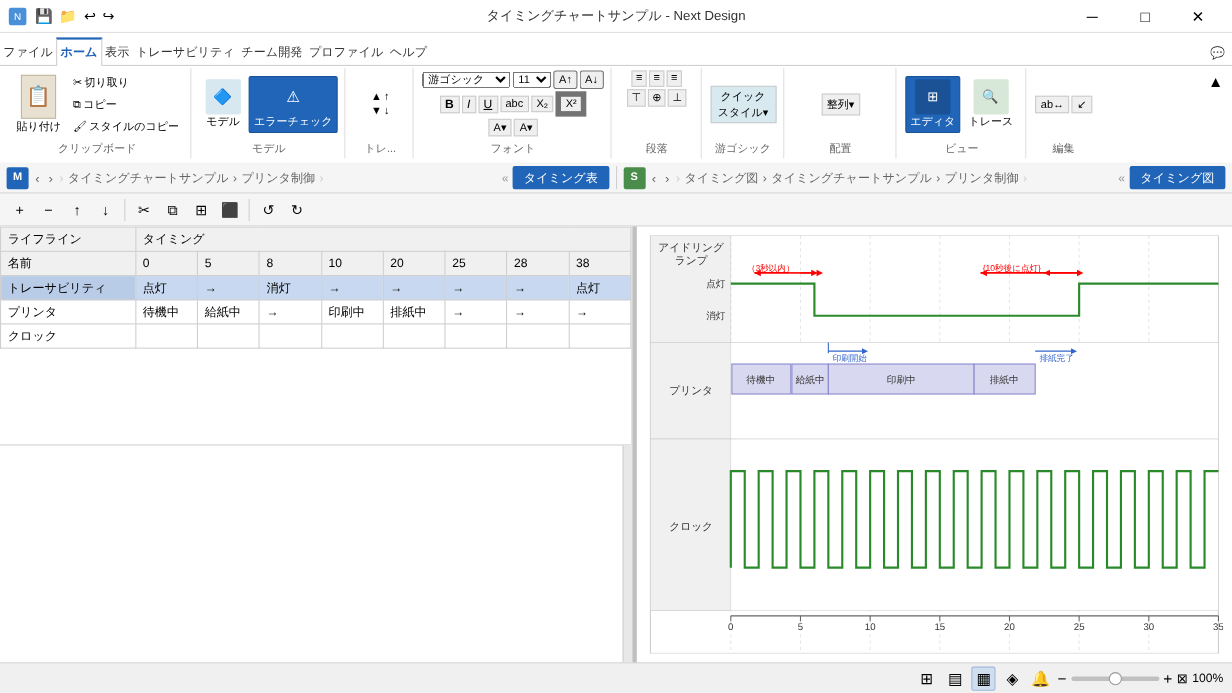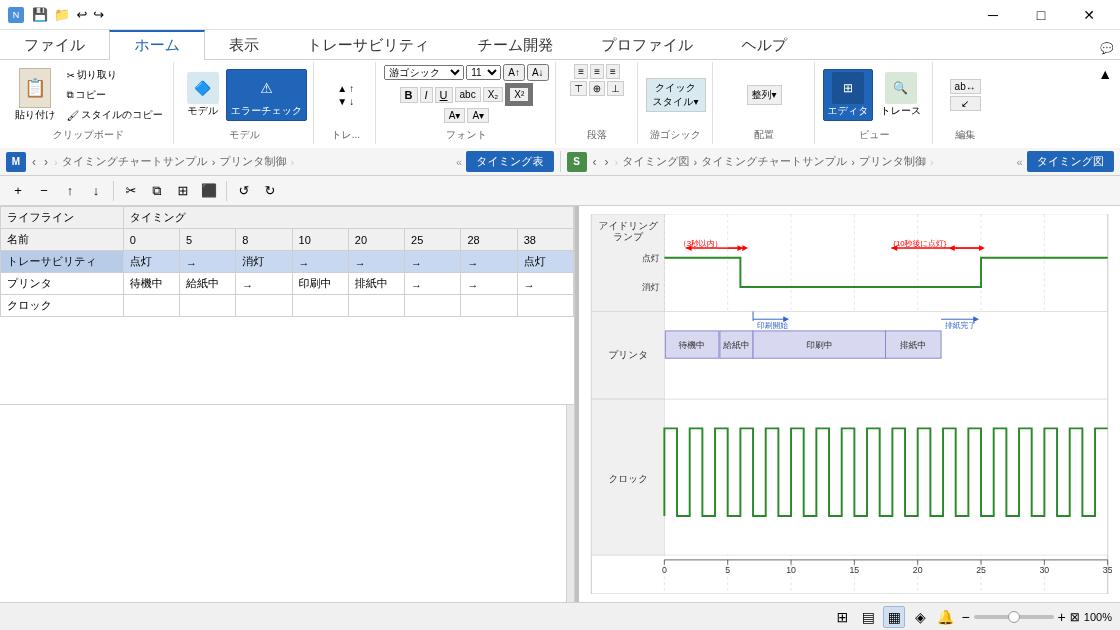--- a/index.html
+++ b/index.html
@@ -6,22 +6,22 @@
     body { font-family: 'MS UI Gothic', 'Yu Gothic UI', Meiryo, sans-serif; font-size: 11px; background: #f0f0f0; width: 1120px; height: 630px; overflow: hidden; }
 
     
     .title-bar { background: #fff; height: 30px; display: flex; align-items: center; justify-content: space-between; border-bottom: 1px solid #e0e0e0; padding: 0 8px; }
     .title-bar-left { display: flex; gap: 8px; align-items: center; }
     .title-bar-icon { width: 16px; height: 16px; background: #4a90d9; border-radius: 2px; display: flex; align-items: center; justify-content: center; color: white; font-size: 9px; }
     .title-bar-title { font-size: 12px; color: #333; position: absolute; left: 50%; transform: translateX(-50%); }
     .title-bar-window-btns { display: flex; gap: 2px; }
     .win-btn { width: 46px; height: 30px; border: none; cursor: pointer; font-size: 14px; display: flex; align-items: center; justify-content: center; background: transparent; }
     .ribbon-tabs { display: flex; background: #fff; border-bottom: 1px solid #d0d0d0; height: 30px; align-items: flex-end; }
-    .ribbon-tab { padding: 4px 24px; cursor: pointer; font-size: 15px; color: #333; border: none; background: transparent; }
-    .ribbon-tab.active { background: #fff; color: #2165b8; border-top: 2px solid #2165b8; border-left: 1px solid #d0d0d0; border-right: 1px solid #d0d0d0; margin-bottom: -1px; padding-bottom: 5px; }
+    .ribbon-tab { padding: 4px 3px; cursor: pointer; font-size: 11px; color: #333; border: none; background: transparent; }
+    .ribbon-tab.active { background: #fff; color: #2165b8; border-top: 2px solid #2165b8; border-left: 1px solid #d0d0d0; border-right: 1px solid #d0d0d0; margin-bottom: -1px; padding-bottom: 5px; font-weight: bold; }
     .ribbon-content { display: flex; padding: 2px 4px 4px; gap: 2px; height: 88px; align-items: stretch; background: #fff; }
     .ribbon-group { display: flex; flex-direction: column; align-items: center; border-right: 1px solid #e0e0e0; padding: 2px 6px; min-width: 60px; }
     .ribbon-group-label { font-size: 10px; color: #666; margin-top: auto; padding-top: 2px; }
     .ribbon-group-content { display: flex; gap: 2px; align-items: center; flex: 1; }
     .ribbon-btn { display: flex; flex-direction: column; align-items: center; padding: 2px 4px; cursor: pointer; border: 1px solid transparent; border-radius: 2px; min-width: 32px; }
     .ribbon-btn .btn-icon { width: 32px; height: 32px; background: #d0d8e8; border-radius: 2px; display: flex; align-items: center; justify-content: center; font-size: 14px; }
     .ribbon-btn-sm { display: flex; align-items: center; gap: 2px; padding: 1px 3px; cursor: pointer; font-size: 10px; border: 1px solid transparent; border-radius: 2px; }
     .ribbon-highlight { background: #2165b8 !important; color: white; border: 1px solid #1a5295 !important; }
     .ribbon-highlight .btn-icon { background: #2165b8; color: white; }
 
@@ -79,20 +79,21 @@
 <div class="title-bar">
   <div class="title-bar-left">
     <div class="title-bar-icon">N</div>
     <div style="display:flex;gap:6px;align-items:center;">
       <span style="cursor:pointer;font-size:13px;">💾</span>
       <span style="cursor:pointer;font-size:13px;">📁</span>
       <span style="cursor:pointer;font-size:13px;">↩</span>
       <span style="cursor:pointer;font-size:13px;">↪</span>
     </div>
   </div>
+  <div class="title-bar-title">タイミングチャートサンプル - Next Design</div>
   <div class="title-bar-window-btns">
     <button class="win-btn">─</button>
     <button class="win-btn">□</button>
     <button class="win-btn close">✕</button>
   </div>
 </div>
 
 <div class="ribbon-tabs">
   <button class="ribbon-tab">ファイル</button>
   <button class="ribbon-tab active">ホーム</button>
@@ -210,21 +211,21 @@
       <div class="ribbon-btn">
         <div class="btn-icon" style="background:#d8e8d8;font-size:12px;">🔍</div>
         <span style="font-size:10px;">トレース</span>
       </div>
     </div>
     <div class="ribbon-group-label">ビュー</div>
   </div>
 
   <div class="ribbon-group" style="min-width:60px;border-right:none;">
     <div class="ribbon-group-content">
-      <div style="display:flex;flex-direction:column;gap:2px;font-size:10px;">
+      <div style="display:flex;gap:2px;font-size:10px;">
         <button style="padding:1px 4px;border:1px solid #ccc;font-size:10px;">ab↔</button>
         <button style="padding:1px 4px;border:1px solid #ccc;font-size:10px;">↙</button>
       </div>
     </div>
     <div class="ribbon-group-label">編集</div>
   </div>
   <div style="margin-left:auto;padding:4px;">
     <span style="font-size:14px;cursor:pointer;">▲</span>
   </div>
 </div>

